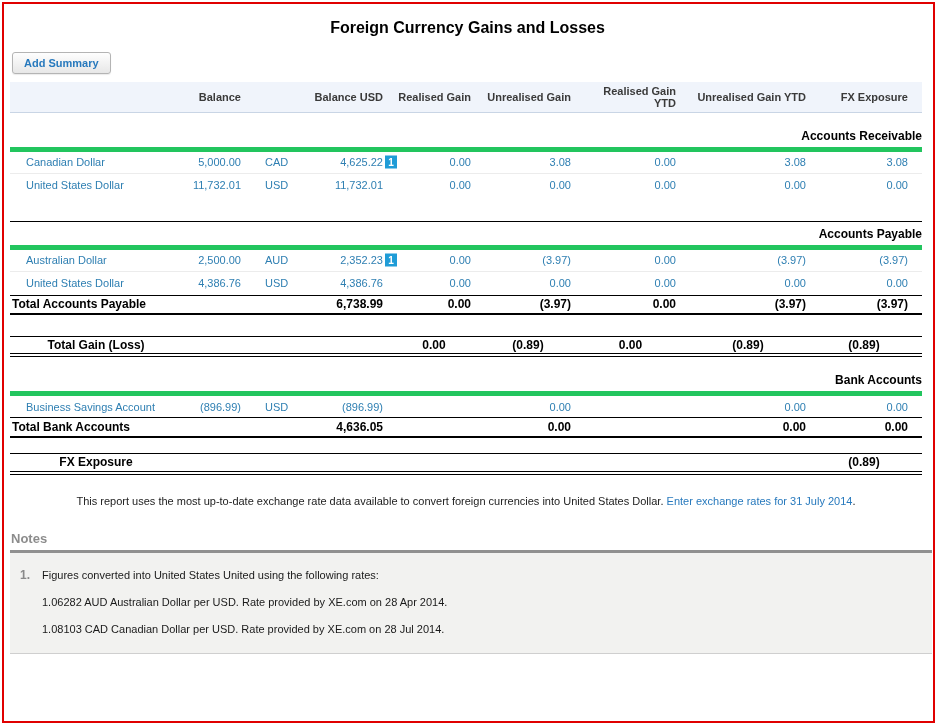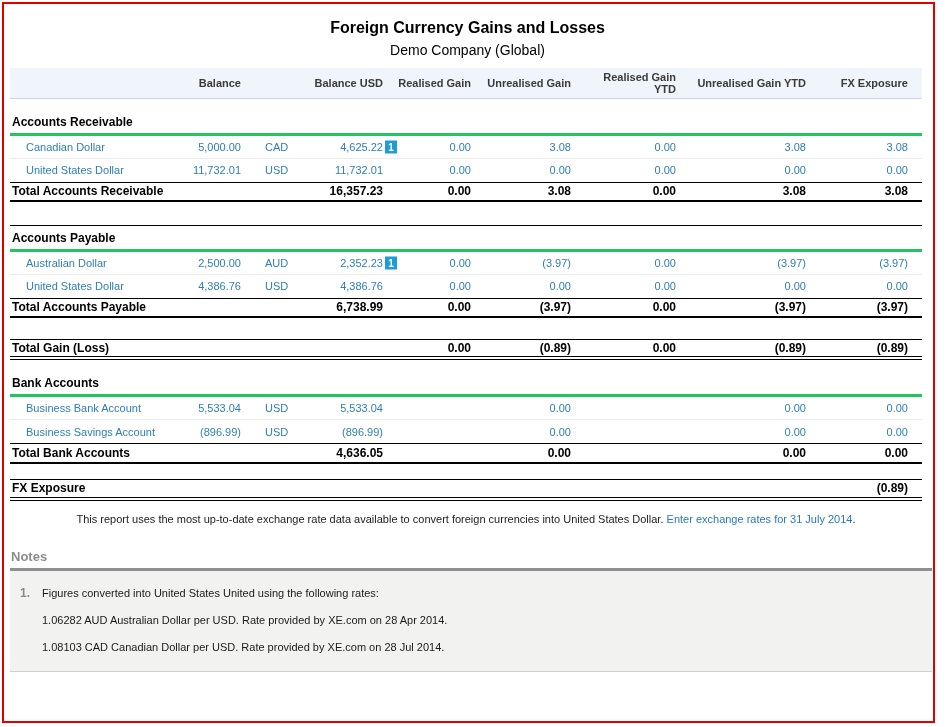--- a/index.html
+++ b/index.html
@@ -40,21 +40,21 @@
   thead th {
     background: #f0f4fb; border-bottom: 1px solid #c9d5e5;
     font-weight: bold; color: #3a3a3a; height: 30px; font-size: 11px;
   }
   th.num, td.num { text-align: right; padding-right: 14px; }
   td.cur { text-align: left; padding-left: 10px; }
   td { vertical-align: middle; }
 
   tr.section-row td {
     font-weight: bold; font-size: 12px; color: #000;
-    border-bottom: 3px solid #22c55e; padding: 5px 0 4px 2px;
+    border-bottom: 5px solid #22c55e; padding: 5px 0 4px 2px; text-align: right;
   }
   tr.section-row.first td { padding-top: 16px; }
   tr.section-row.ruled td { border-top: 1px solid #000; }
 
   tr.data-row td { height: 24px; color: #2e7fb2; border-bottom: 1px solid #ececec; }
   tr.data-row.no-bb td { border-bottom: none; }
   td.name { padding-left: 16px; }
   td.name a { color: #2e7fb2; text-decoration: none; cursor: pointer; }
 
   td.usd { position: relative; }
@@ -64,27 +64,27 @@
     background: #1f9cd7; color: #fff; font-size: 10px; font-weight: bold;
     cursor: pointer;
   }
 
   tr.total-row td {
     font-weight: bold; font-size: 12px; color: #000; height: 19px;
     border-top: 1px solid #000; border-bottom: 2px solid #000;
   }
   tr.grand-row td {
     font-weight: bold; font-size: 12px; color: #000; height: 19px;
-    border-top: 1px solid #000; border-bottom: 4px double #000;
+    border-top: 1px solid #000; border-bottom: 4px double #000; text-align: center;
   }
   td.total-name { padding-left: 2px; }
   tr.gap-row td { border: none; }
 
   
-  .rates-note { margin-top: 12px; text-align: center; font-size: 11px; color: #222; width: 912px; }
+  .rates-note { margin-top: 20px; text-align: center; font-size: 11px; color: #222; width: 912px; }
   .rates-note a { color: #2779bd; text-decoration: none; cursor: pointer; }
 
   
   .notes { margin-top: 24px; width: 922px; }
   .notes-heading { color: #8c8c8c; font-weight: bold; font-size: 13px; padding-left: 1px; }
   .notes-divider { height: 3px; background: #909090; margin-top: 4px; }
   .notes-box {
     background: #f2f2f0; border-bottom: 1px solid #cfcfcf;
     padding: 15px 10px 4px 10px; font-size: 11px; color: #1a1a1a;
   }
@@ -92,23 +92,25 @@
   .note-num { position: absolute; left: 0; top: 0; color: #8a8a8a; font-weight: bold; font-size: 12px; }
 </style>
 </head>
 <body>
 
 <div class="snip">
   <div class="content">
 
     <div class="report-head">
       <div class="report-title">Foreign Currency Gains and Losses</div>
-      <div class="report-company">Demo Company (Global)</div>
-    </div>
-
+    </div>
+
+    <div class="toolbar">
+      <button class="btn">Add Summary</button>
+    </div>
 
     <table class="report">
       <colgroup>
         <col style="width:170px">
           <col style="width:75px">
           <col style="width:52px">
           <col style="width:90px">
         <col style="width:88px">
           <col style="width:100px">
           <col style="width:105px">
@@ -147,31 +149,20 @@
             <td class="name"><a>United States Dollar</a></td>
             <td class="num">11,732.01</td>
             <td class="cur">USD</td>
             <td class="num usd">11,732.01</td>
             <td class="num">0.00</td>
             <td class="num">0.00</td>
             <td class="num">0.00</td>
             <td class="num">0.00</td>
             <td class="num">0.00</td>
           </tr>
-          <tr class="total-row">
-            <td class="total-name">Total Accounts Receivable</td>
-            <td class="num"></td>
-            <td class="cur"></td>
-            <td class="num">16,357.23</td>
-            <td class="num">0.00</td>
-            <td class="num">3.08</td>
-            <td class="num">0.00</td>
-            <td class="num">3.08</td>
-            <td class="num">3.08</td>
-          </tr>
           <tr class="gap-row">
             <td colspan="9" style="height: 24px;"></td>
           </tr>
           <tr class="section-row ruled">
             <td colspan="9">Accounts Payable</td>
           </tr>
           <tr class="data-row">
             <td class="name"><a>Australian Dollar</a></td>
             <td class="num">2,500.00</td>
             <td class="cur">AUD</td>
@@ -216,31 +207,20 @@
             <td class="num">(0.89)</td>
             <td class="num">0.00</td>
             <td class="num">(0.89)</td>
             <td class="num">(0.89)</td>
           </tr>
           <tr class="gap-row">
             <td colspan="9" style="height: 13px;"></td>
           </tr>
           <tr class="section-row">
             <td colspan="9">Bank Accounts</td>
-          </tr>
-          <tr class="data-row">
-            <td class="name"><a>Business Bank Account</a></td>
-            <td class="num">5,533.04</td>
-            <td class="cur">USD</td>
-            <td class="num usd">5,533.04</td>
-            <td class="num"></td>
-            <td class="num">0.00</td>
-            <td class="num"></td>
-            <td class="num">0.00</td>
-            <td class="num">0.00</td>
           </tr>
           <tr class="data-row no-bb">
             <td class="name"><a>Business Savings Account</a></td>
             <td class="num">(896.99)</td>
             <td class="cur">USD</td>
             <td class="num usd">(896.99)</td>
             <td class="num"></td>
             <td class="num">0.00</td>
             <td class="num"></td>
             <td class="num">0.00</td>

